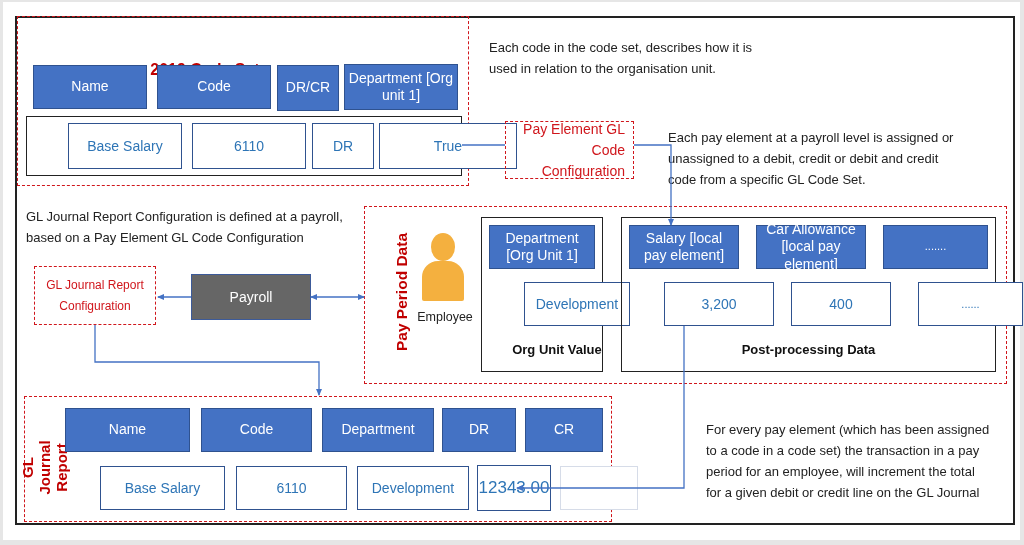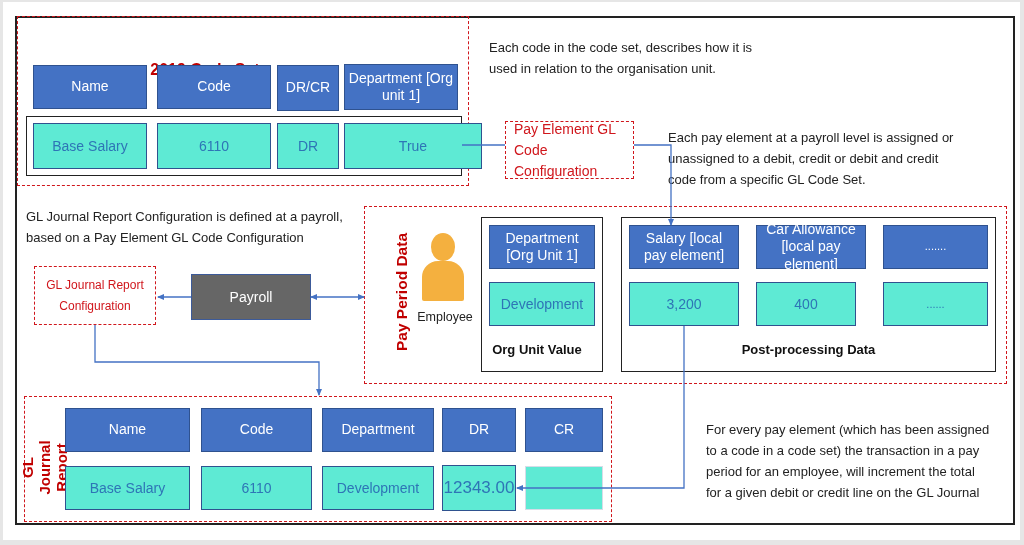--- a/index.html
+++ b/index.html
@@ -5,21 +5,21 @@
   html, body { margin: 0; padding: 0; }
   body {
     width: 1024px; height: 545px; background: #e6e6e6; position: relative; overflow: hidden;
     font-family: "Liberation Sans", sans-serif;
   }
   .frame { position: absolute; left: 3px; top: 2px; width: 1017px; height: 538px; background: #fff; }
   .outer { position: absolute; left: 15px; top: 16px; width: 1000px; height: 509px; border: 2px solid #222; background: #fff; box-sizing: border-box; }
   .abs { position: absolute; box-sizing: border-box; }
   .dashed-red { border: 1.5px dashed #d0161c; }
   .hdr { background: #4472c4; color: #fff; border: 1px solid #2f528f; display: flex; align-items: center; justify-content: center; text-align: center; font-size: 14px; line-height: 1.25; }
-  .cell { background: #5eead4; color: #2e75b6; border: 1.5px solid #2f528f; display: flex; align-items: center; justify-content: center; text-align: center; font-size: 14px; }
+  .cell { background: #ffffff; color: #2e75b6; border: 1.5px solid #2f528f; display: flex; align-items: center; justify-content: center; text-align: center; font-size: 14px; margin-left: 35px; }
   .cell.faint { border-color: #d6dce8; }
   .redtxt { color: #d0161c; }
   .title-red { color: #c00000; font-weight: bold; font-size: 16px; }
   .note { color: #222; font-size: 13px; line-height: 21px; }
   .blk { border: 1.5px solid #222; }
   .vert { transform: rotate(-90deg); transform-origin: center; white-space: nowrap; text-align: center; }
   svg.lines { position: absolute; left: 0; top: 0; width: 1024px; height: 545px; pointer-events: none; }
   .small-bold { font-weight: bold; font-size: 13px; color: #111; text-align: center; }
 </style>
 </head>
@@ -38,40 +38,40 @@
 <div class="abs cell" style="left:33px;top:123px;width:114px;height:46px;">Base Salary</div>
 <div class="abs cell" style="left:157px;top:123px;width:114px;height:46px;">6110</div>
 <div class="abs cell" style="left:277px;top:123px;width:62px;height:46px;">DR</div>
 <div class="abs cell" style="left:344px;top:123px;width:138px;height:46px;">True</div>
 
 <div class="abs note" style="left:489px;top:37px;width:275px;">Each code in the code set, describes how it is used in relation to the organisation unit.</div>
 <div class="abs note" style="left:668px;top:127px;width:300px;">Each pay element at a payroll level is assigned or unassigned to a debit, credit or debit and credit code from a specific GL Code Set.</div>
 <div class="abs note" style="left:26px;top:206px;width:320px;">GL Journal Report Configuration is defined at a payroll, based on a Pay Element GL Code Configuration</div>
 <div class="abs note" style="left:706px;top:419px;width:285px;">For every pay element (which has been assigned to a code in a code set) the transaction in a pay period for an employee, will increment the total for a given debit or credit line on the GL Journal</div>
 
-<div class="abs dashed-red redtxt" style="left:505px;top:121px;width:129px;height:58px;display:flex;align-items:center;justify-content:center;text-align:left;font-size:14px;line-height:21px;padding:0 8px;">Pay Element GL Code Configuration</div>
+<div class="abs dashed-red redtxt" style="left:505px;top:121px;width:129px;height:58px;display:flex;align-items:center;justify-content:center;text-align:right;font-size:14px;line-height:21px;padding:0 8px;">Pay Element GL Code Configuration</div>
 
 <div class="abs dashed-red redtxt" style="left:34px;top:266px;width:122px;height:59px;display:flex;align-items:center;justify-content:center;text-align:center;font-size:12px;line-height:21px;padding:0 6px;">GL Journal Report Configuration</div>
 
 <div class="abs" style="left:191px;top:274px;width:120px;height:46px;background:#666;border:1.5px solid #3c5a99;color:#fff;font-size:14px;display:flex;align-items:center;justify-content:center;">Payroll</div>
 
 <div class="abs dashed-red" style="left:364px;top:206px;width:643px;height:178px;"></div>
 <div class="abs" style="left:362px;top:283px;width:80px;height:24px;">
   <div class="vert" style="color:#c00000;font-weight:bold;font-size:15.5px;width:140px;margin-left:-30px;">Pay Period Data</div>
 </div>
 <div class="abs" style="left:422px;top:233px;width:42px;height:68px;">
   <div style="position:absolute;left:9px;top:0;width:24px;height:28px;border-radius:50%;background:#f4b03f;"></div>
   <div style="position:absolute;left:0;top:28px;width:42px;height:40px;border-radius:16px 16px 2px 2px;background:#f4b03f;"></div>
 </div>
 <div class="abs" style="left:410px;top:310px;width:70px;font-size:12.5px;color:#222;text-align:center;">Employee</div>
 
 <div class="abs blk" style="left:481px;top:217px;width:122px;height:155px;"></div>
 <div class="abs hdr" style="left:489px;top:225px;width:106px;height:44px;padding:0 4px;">Department [Org Unit 1]</div>
 <div class="abs cell" style="left:489px;top:282px;width:106px;height:44px;">Development</div>
-<div class="abs small-bold" style="left:476px;top:342px;width:122px;">Org Unit Value</div>
+<div class="abs small-bold" style="left:496px;top:342px;width:122px;">Org Unit Value</div>
 
 <div class="abs blk" style="left:621px;top:217px;width:375px;height:155px;"></div>
 <div class="abs hdr" style="left:629px;top:225px;width:110px;height:44px;padding:0 6px;">Salary [local pay element]</div>
 <div class="abs hdr" style="left:756px;top:225px;width:110px;height:44px;padding:0 4px;">Car Allowance [local pay element]</div>
 <div class="abs hdr" style="left:883px;top:225px;width:105px;height:44px;font-size:11px;">.......</div>
 <div class="abs cell" style="left:629px;top:282px;width:110px;height:44px;">3,200</div>
 <div class="abs cell" style="left:756px;top:282px;width:100px;height:44px;">400</div>
 <div class="abs cell" style="left:883px;top:282px;width:105px;height:44px;font-size:11px;">......</div>
 <div class="abs small-bold" style="left:621px;top:342px;width:375px;">Post-processing Data</div>
 

